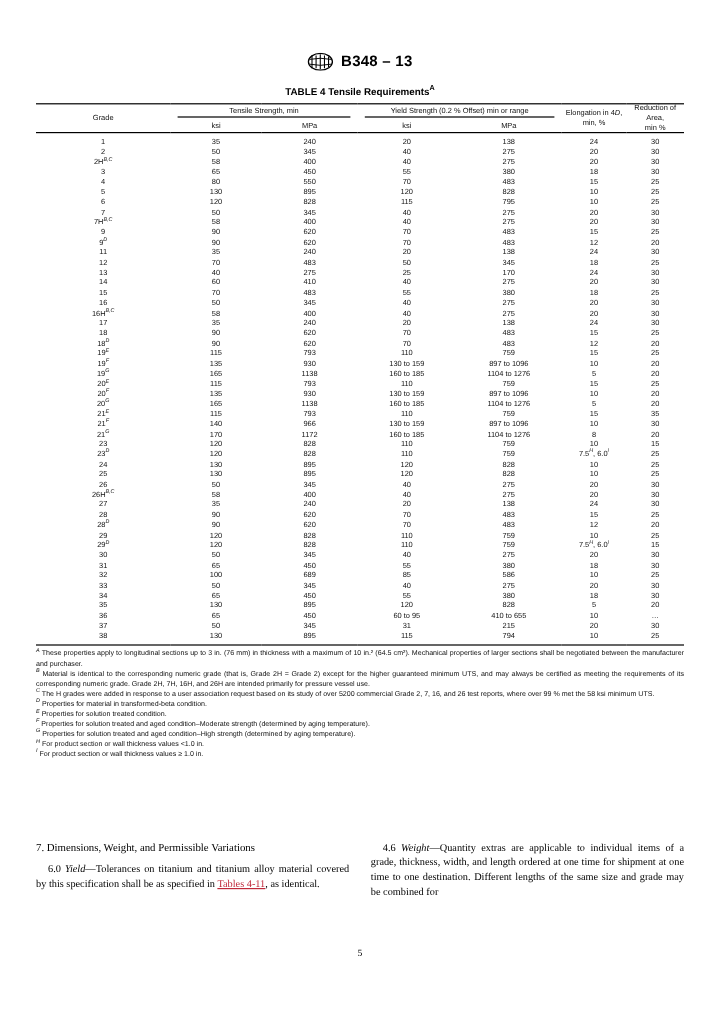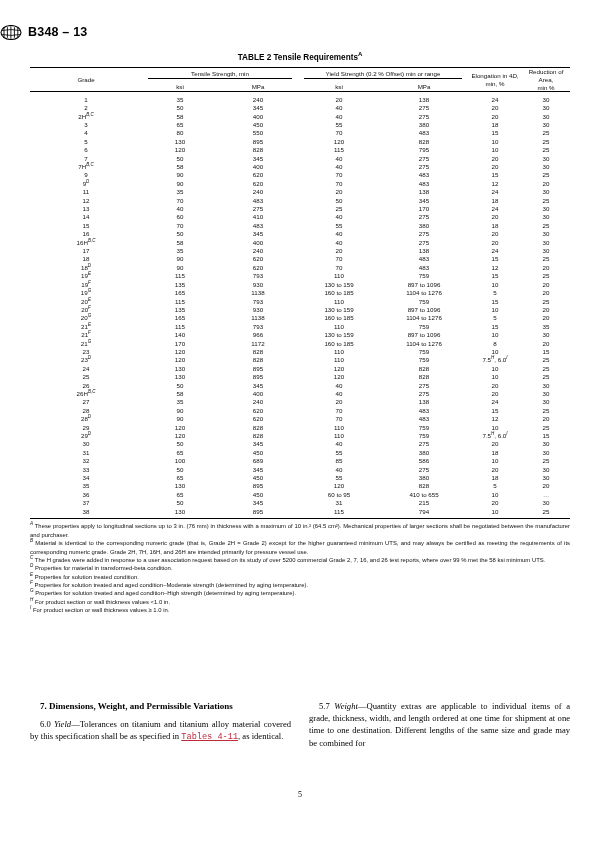--- a/index.html
+++ b/index.html
@@ -20,23 +20,23 @@
     width: 600px;
     height: 850px;
     padding: 0;
     box-sizing: border-box;
   }
 
   
   .doc-header {
     display: flex;
     align-items: center;
-    justify-content: flex-start;
+    justify-content: center;
     gap: 6px;
-    padding-top: 23px;
+    padding-top: 42px;
     height: 18px;
   }
   .astm-logo {
     display: inline-block;
     width: 22px;
     height: 15px;
     line-height: 0;
   }
   .doc-designation {
     font-family: "Liberation Sans", sans-serif;
@@ -140,29 +140,29 @@
     gap: 18px;
   }
   .col {
     width: 261px;
     font-family: "Liberation Serif", serif;
     font-size: 8.6px;
     line-height: 1.42;
     text-align: justify;
   }
   .sec-heading {
-    font-weight: bold;
+    font-weight: normal;
     font-size: 9px;
-    margin: 0 0 5px 10px;
+    margin: 0 0 5px 0;
   }
   .para {
     margin: 0;
     text-indent: 10px;
   }
-  .xref { color: #c0293b; font-family: Liberation Mono, monospace; }
+  .xref { color: #c0293b; }
 
   .page-number {
     position: absolute;
     left: 0;
     right: 0;
     top: 790px;
     text-align: center;
     font-family: "Liberation Serif", serif;
     font-size: 8px;
   }
@@ -177,21 +177,21 @@
       <svg width="22" height="15" viewBox="0 0 22 15" xmlns="http://www.w3.org/2000/svg">
         <ellipse cx="11" cy="7.5" rx="10" ry="7" fill="none" stroke="#000" stroke-width="1.1"></ellipse>
         <path d="M4 2.2 L4 12.8 M7.4 2.2 L7.4 12.8 M10.9 1.2 L10.9 13.8 M14.4 2.2 L14.4 12.8 M17.8 3 L17.8 12" stroke="#000" stroke-width="0.9" fill="none"></path>
         <path d="M2 5.5 Q11 3.6 20 5.5 M2 9.5 Q11 11.4 20 9.5" stroke="#000" stroke-width="0.8" fill="none"></path>
       </svg>
     </span>
     <span class="doc-designation">B348 – 13</span>
   </div>
 
   <div class="table-title">
-    <span>TABLE 2 Tensile Requirements</span><sup>A</sup>
+    <span>TABLE 4 Tensile Requirements</span><sup>A</sup>
   </div>
 
   <div class="tbl-wrap">
     <table class="tensile">
       <colgroup>
         <col class="c-grade">
           <col class="c-ksi1">
           <col class="c-mpa1">
           <col class="c-ksi2">
           <col class="c-mpa2">
@@ -693,20 +693,20 @@
   <div class="body-section">
     <div class="col">
       <p class="sec-heading">7. Dimensions, Weight, and Permissible Variations</p>
       <p class="para">
         <span>6.0</span>
         <i>Yield</i><span>—Tolerances on titanium and titanium alloy material covered by this specification shall be as specified in </span><a class="xref" href="#">Tables 4-11</a><span>, as identical.</span>
       </p>
     </div>
     <div class="col">
       <p class="para">
-        <span>5.7</span>
+        <span>4.6</span>
         <i>Weight</i><span>—Quantity extras are applicable to individual items of a grade, thickness, width, and length ordered at one time for shipment at one time to one destination. Different lengths of the same size and grade may be combined for</span>
       </p>
     </div>
   </div>
 
   <div class="page-number">5</div>
 </div>
 
 </body></html>

